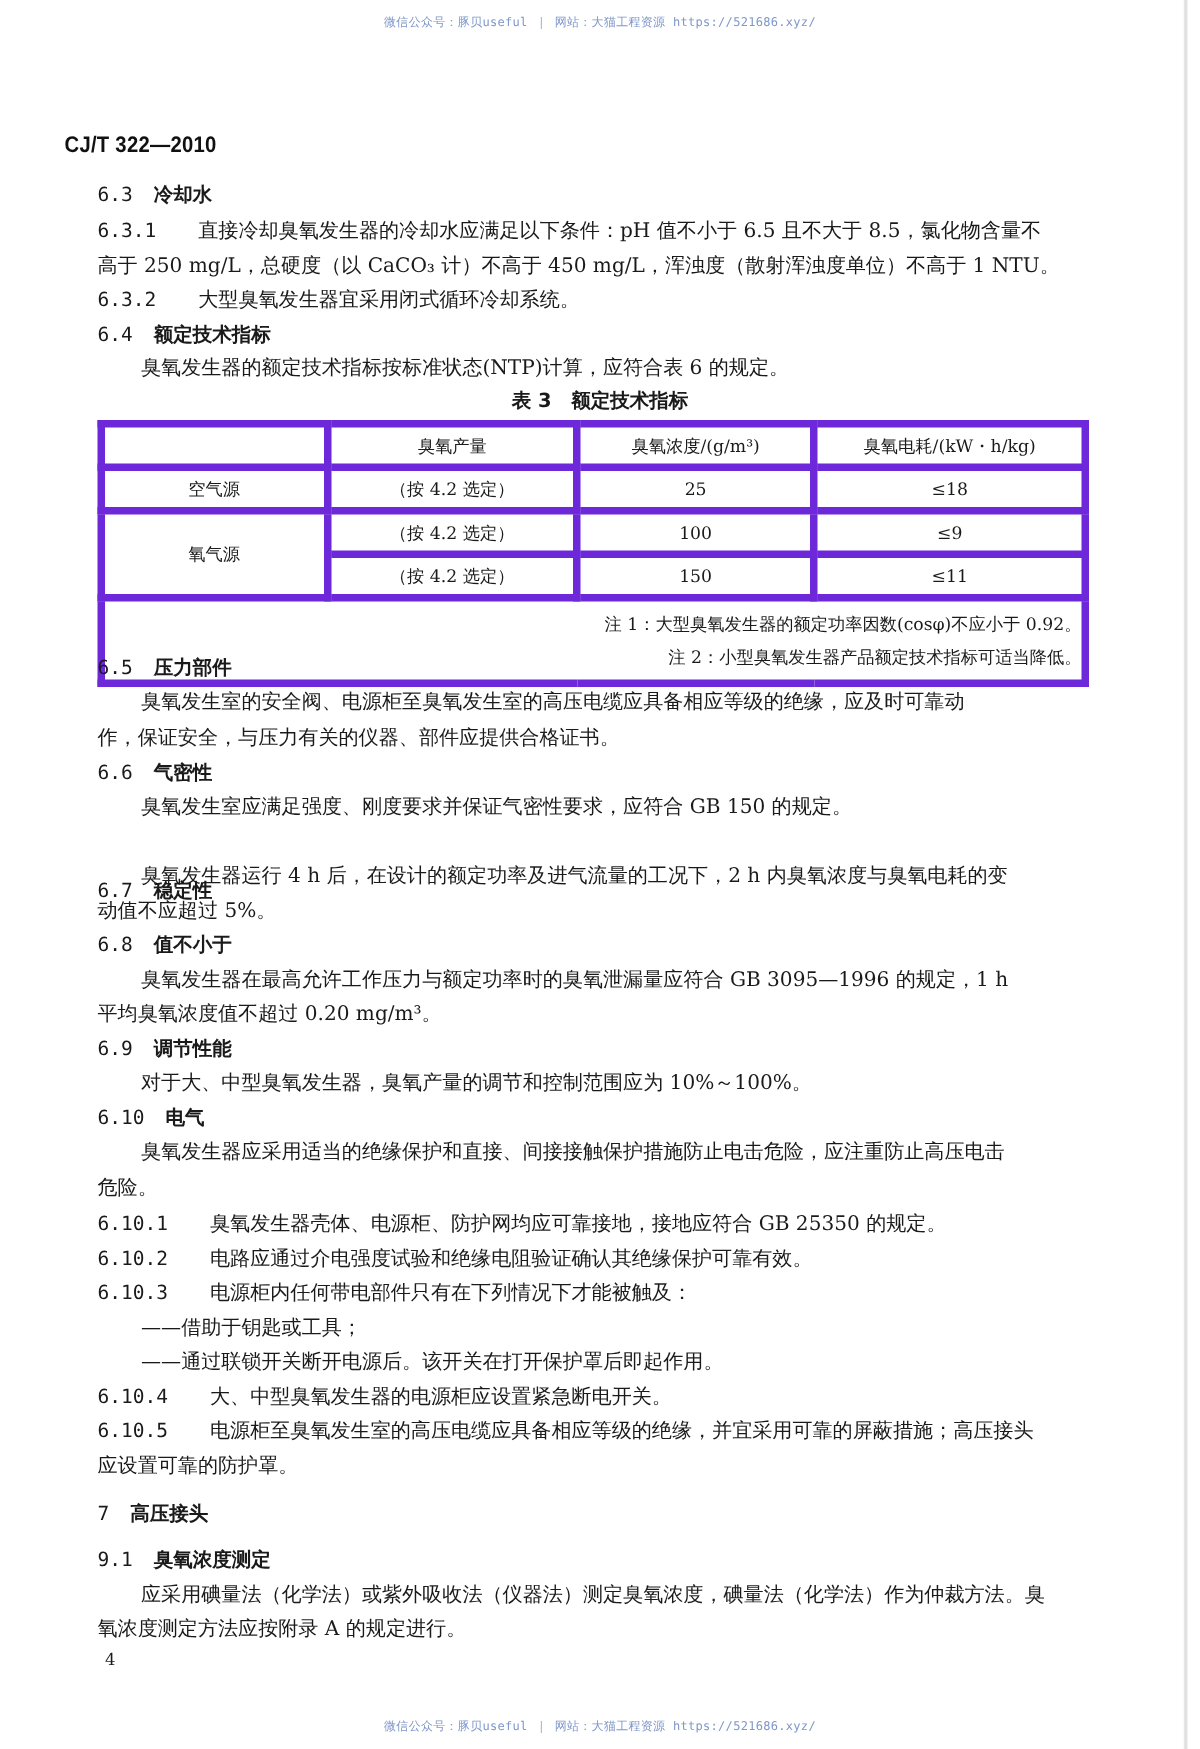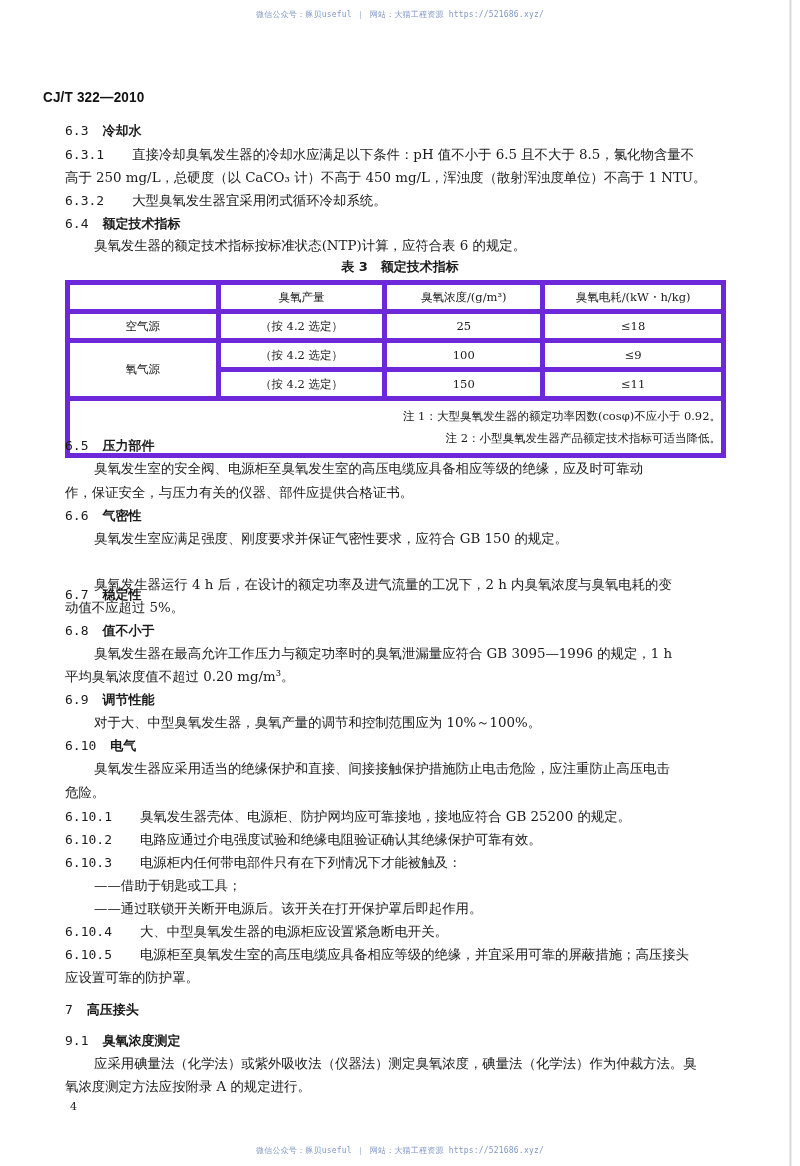--- a/index.html
+++ b/index.html
@@ -146,21 +146,21 @@
 </div>
 <div class="line indent" style="top:714px">对于大、中型臭氧发生器，臭氧产量的调节和控制范围应为 10%～100%。</div>
 
 <div class="line heading" style="top:737px">
   <span class="num">6.10</span><span class="ttl">电气</span>
 </div>
 <div class="line indent" style="top:760px">臭氧发生器应采用适当的绝缘保护和直接、间接接触保护措施防止电击危险，应注重防止高压电击</div>
 <div class="line" style="top:784px">危险。</div>
 
 <div class="line" style="top:808px">
-  <span class="clause-num">6.10.1</span><span>臭氧发生器壳体、电源柜、防护网均应可靠接地，接地应符合 GB 25200 的规定。</span>
+  <span class="clause-num">6.10.1</span><span>臭氧发生器壳体、电源柜、防护网均应可靠接地，接地应符合 GB 25350 的规定。</span>
 </div>
 <div class="line" style="top:831px">
   <span class="clause-num">6.10.2</span><span>电路应通过介电强度试验和绝缘电阻验证确认其绝缘保护可靠有效。</span>
 </div>
 <div class="line" style="top:854px">
   <span class="clause-num">6.10.3</span><span>电源柜内任何带电部件只有在下列情况下才能被触及：</span>
 </div>
 <div class="line indent" style="top:877px">——借助于钥匙或工具；</div>
 <div class="line indent" style="top:900px">——通过联锁开关断开电源后。该开关在打开保护罩后即起作用。</div>
 <div class="line" style="top:923px">

